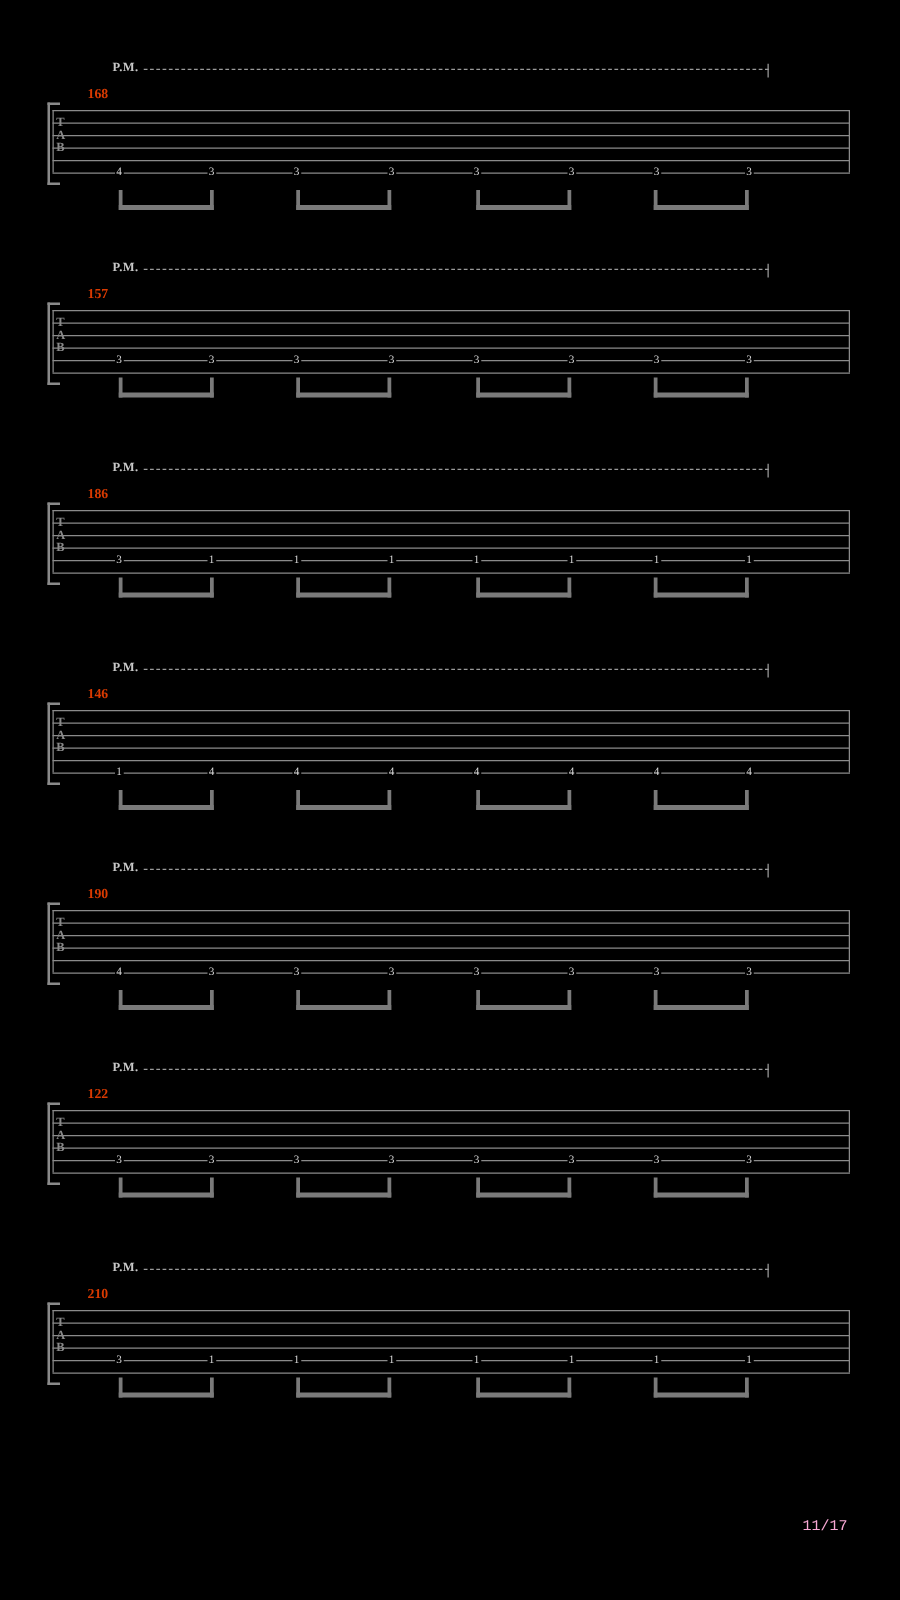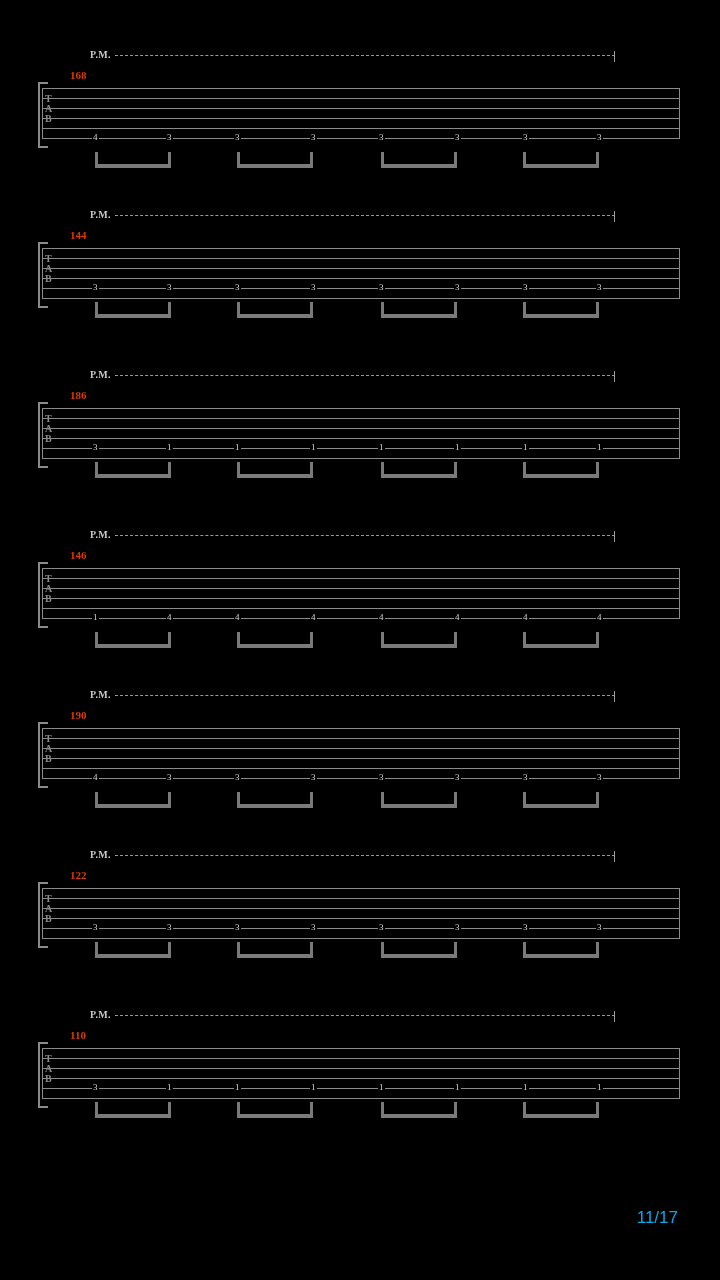--- a/index.html
+++ b/index.html
@@ -160,23 +160,23 @@
     border-right: 3px solid #7a7a7a;
     border-bottom: 4px solid #7a7a7a;
     box-sizing: border-box;
   }
 
   
   .footer {
     position: absolute;
     right: 42px;
     bottom: 52px;
-    font-size: 17px;
-    color: #0ea5e9;
-    font-family: Liberation Sans, sans-serif;
+    font-size: 12px;
+    color: #f9a8d4;
+    font-family: Liberation Mono, monospace;
   }
 </style>
 </head>
 <body>
 
 <div class="page">
   <div id="systems-root">
       <div class="system" style="top: 48px;">
         <div class="pm">
           <div class="pm-label">P.M.</div>
@@ -210,21 +210,21 @@
         <div class="beam" style="left: 95px; width: 76px; top: 104px;"></div>
         <div class="beam" style="left: 237px; width: 76px; top: 104px;"></div>
         <div class="beam" style="left: 381px; width: 76px; top: 104px;"></div>
         <div class="beam" style="left: 523px; width: 76px; top: 104px;"></div>
       </div>
       <div class="system" style="top: 208px;">
         <div class="pm">
           <div class="pm-label">P.M.</div>
           <div class="pm-line"></div>
         </div>
-        <div class="measure-num">144</div>
+        <div class="measure-num">157</div>
         <div class="brace"></div>
         <div class="staff">
           <div class="line l0"></div>
           <div class="line l1"></div>
           <div class="line l2"></div>
           <div class="line l3"></div>
           <div class="line l4"></div>
           <div class="line l5"></div>
         </div>
         <div class="barline-left"></div>
@@ -385,21 +385,21 @@
         <div class="beam" style="left: 95px; width: 76px; top: 94px;"></div>
         <div class="beam" style="left: 237px; width: 76px; top: 94px;"></div>
         <div class="beam" style="left: 381px; width: 76px; top: 94px;"></div>
         <div class="beam" style="left: 523px; width: 76px; top: 94px;"></div>
       </div>
       <div class="system" style="top: 1008px;">
         <div class="pm">
           <div class="pm-label">P.M.</div>
           <div class="pm-line"></div>
         </div>
-        <div class="measure-num">110</div>
+        <div class="measure-num">210</div>
         <div class="brace"></div>
         <div class="staff">
           <div class="line l0"></div>
           <div class="line l1"></div>
           <div class="line l2"></div>
           <div class="line l3"></div>
           <div class="line l4"></div>
           <div class="line l5"></div>
         </div>
         <div class="barline-left"></div>

